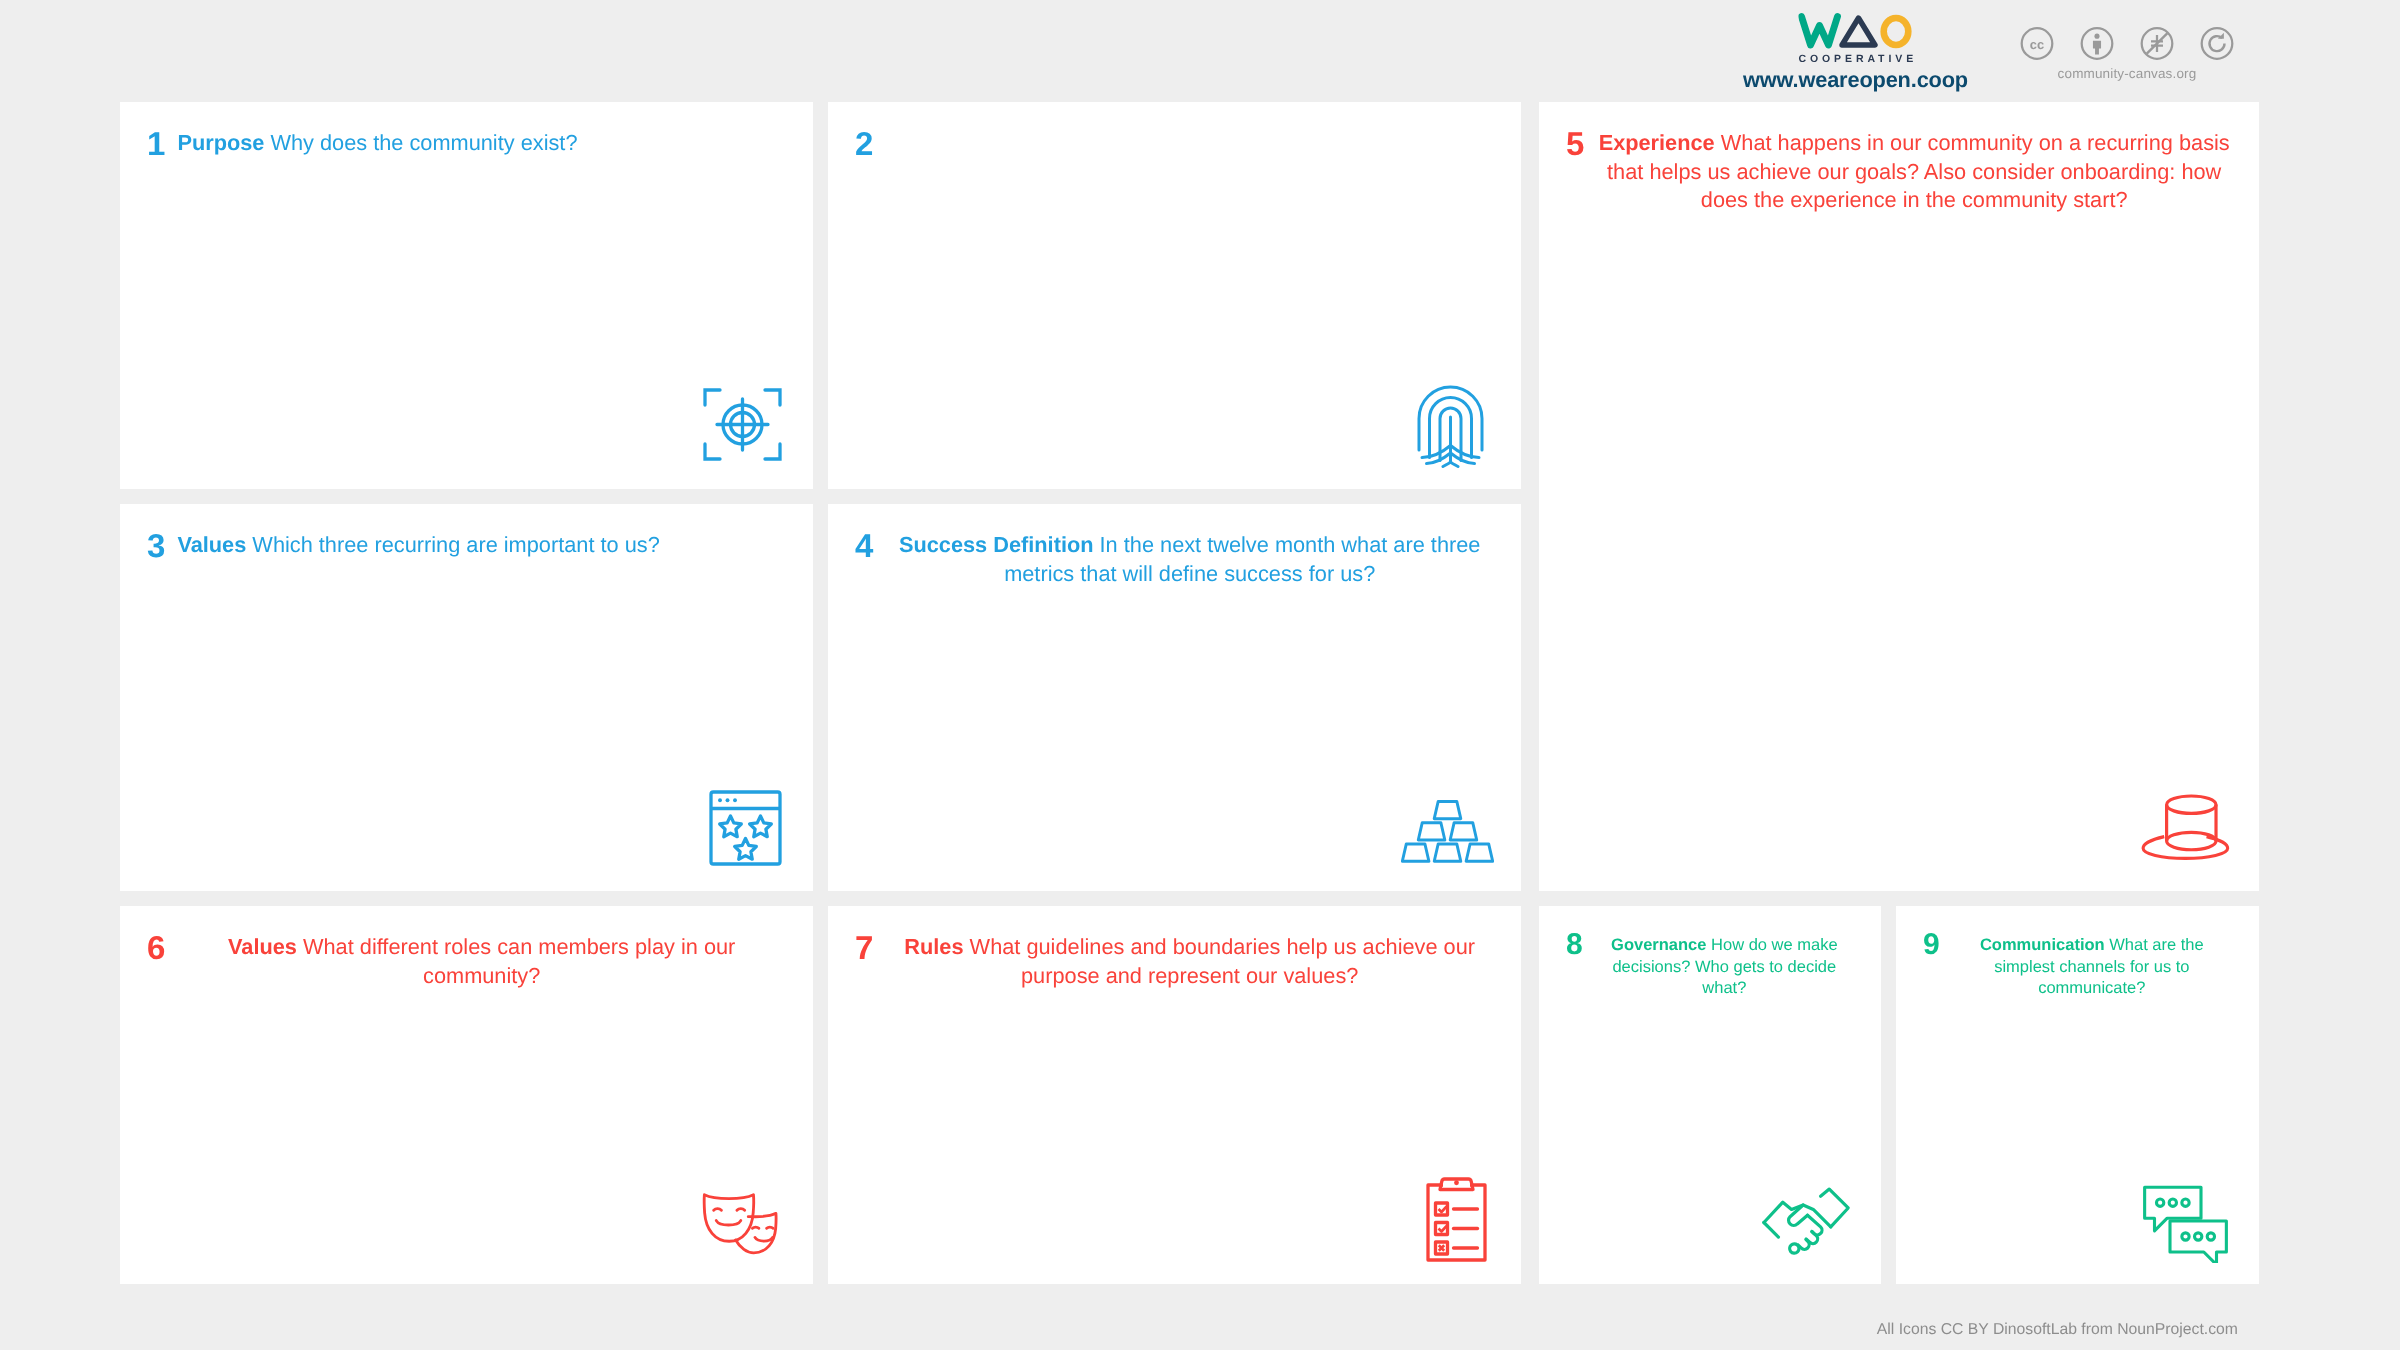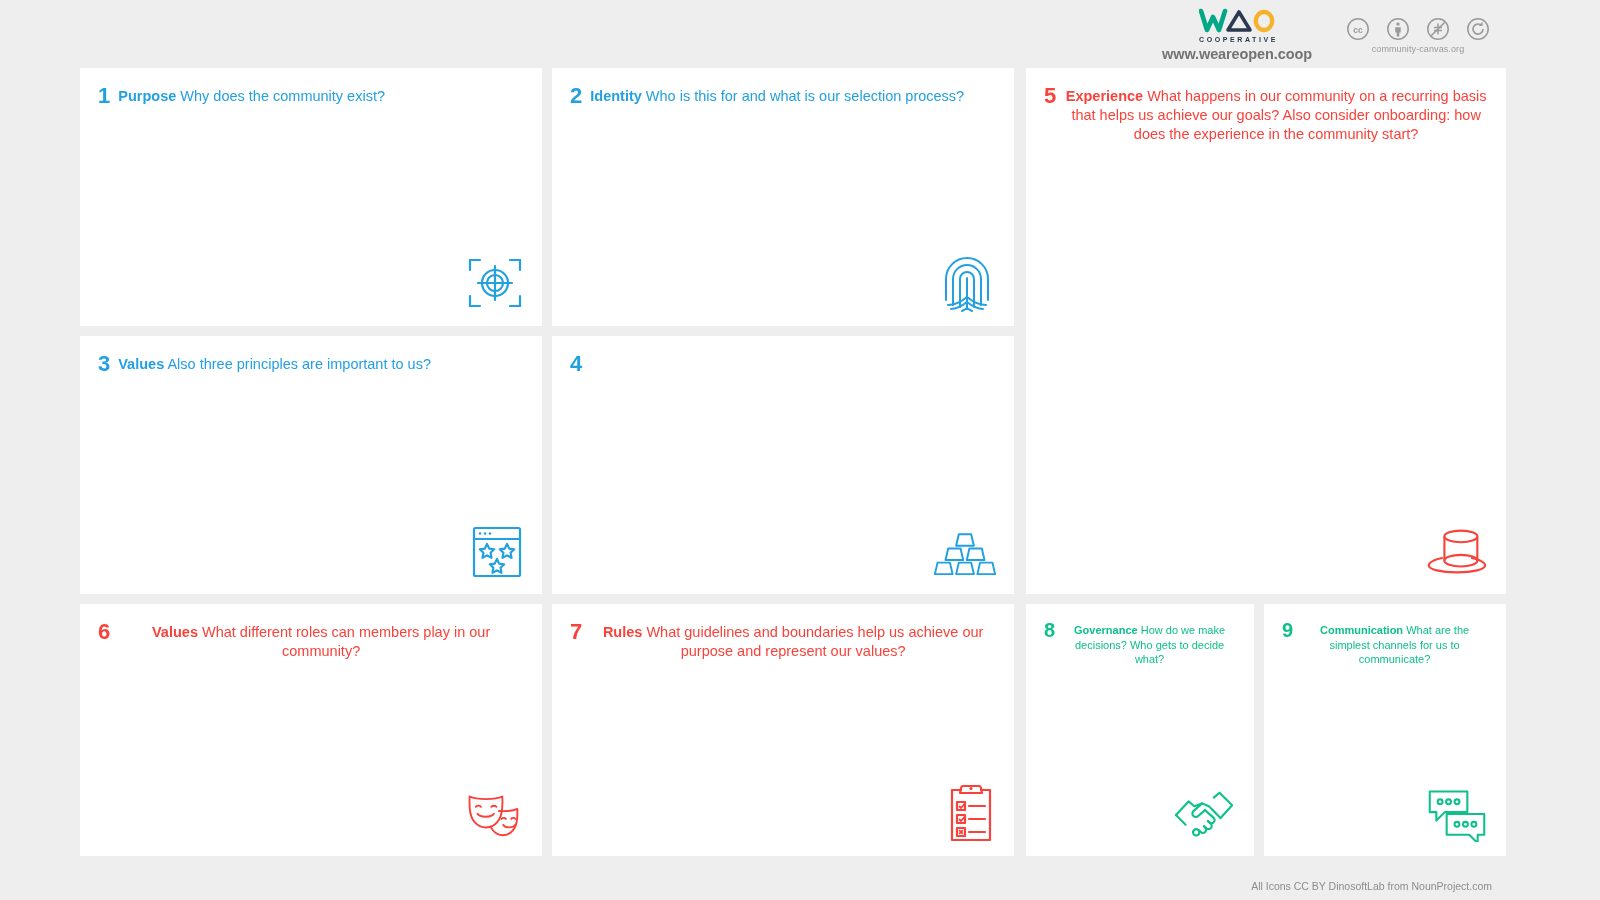--- a/index.html
+++ b/index.html
@@ -47,21 +47,21 @@
   .brand-sub {
     font-size: 7px;
     letter-spacing: 2.6px;
     color: #2b3a52;
     font-weight: bold;
     margin-top: 2px;
     padding-left: 3px;
   }
   .brand-url {
     font-size: 14.5px;
-    color: #737373;
+    color: #0c4a6e;
     font-weight: bold;
     margin-top: 4px;
     letter-spacing: -0.1px;
   }
 
   .cc-block {
     display: flex;
     flex-direction: column;
     align-items: center;
     gap: 3px;
@@ -199,21 +199,20 @@
           <circle cx="29" cy="29" r="8"></circle>
           <path d="M29 12v34M12 29h34"></path>
         </g>
       </svg>
     </div>
   </div>
 
   <div class="card c-blue" style="left:552px; top:68px; width:462px; height:258px;">
     <div class="card-head">
       <span class="card-num">2</span>
-      <span class="card-text"><span class="t-title">Identity</span> <span>Who is this for and what is our selection process?</span></span>
     </div>
     <div class="icon-slot">
       <svg width="58" height="62" viewBox="0 0 58 62">
         <g stroke="#22a0e0" stroke-width="2" fill="none" stroke-linecap="round">
           <path d="M29 58c0-12 0-24 0-30"></path>
           <path d="M22 57c0-11 0-22 0-28a7 7 0 0 1 14 0c0 6 0 17 0 28"></path>
           <path d="M15 55c0-10 0-20 0-26a14 14 0 0 1 28 0c0 6 0 16 0 26"></path>
           <path d="M8 50c0-8 0-16 0-21a21 21 0 0 1 42 0c0 5 0 13 0 21"></path>
           <path d="M10 55c7 0 13-3 19-8 6 5 12 8 19 8"></path>
           <path d="M13 59c6 0 11-3 16-7 5 4 10 7 16 7"></path>
@@ -237,41 +236,42 @@
           <ellipse cx="36" cy="39" rx="17" ry="6"></ellipse>
           <path d="M21 36C12 38 6 41 6 44c0 4 13 7 30 7s30-3 30-7c0-3-6-6-15-8" transform="translate(-3,0) scale(0.97,1)"></path>
         </g>
       </svg>
     </div>
   </div>
 
   <div class="card c-blue" style="left:80px; top:336px; width:462px; height:258px;">
     <div class="card-head">
       <span class="card-num">3</span>
-      <span class="card-text"><span class="t-title">Values</span> <span>Also three principles are important to us?</span></span>
+      <span class="card-text"><span class="t-title">Values</span> <span>Which three recurring are important to us?</span></span>
     </div>
     <div class="icon-slot">
       <svg width="54" height="56" viewBox="0 0 54 56">
         <g stroke="#22a0e0" stroke-width="2.2" fill="none" stroke-linejoin="round">
           <rect x="4" y="4" width="46" height="48" rx="1.5"></rect>
           <path d="M4 15h46"></path>
           <circle cx="10" cy="9.5" r="1.3" fill="#22a0e0" stroke="none"></circle>
           <circle cx="15" cy="9.5" r="1.3" fill="#22a0e0" stroke="none"></circle>
           <circle cx="20" cy="9.5" r="1.3" fill="#22a0e0" stroke="none"></circle>
           <path d="M17 20l2.2 4.6 5 .7-3.6 3.5.9 5-4.5-2.4-4.5 2.4.9-5L9.8 25.3l5-.7z"></path>
           <path d="M37 20l2.2 4.6 5 .7-3.6 3.5.9 5-4.5-2.4-4.5 2.4.9-5-3.6-3.5 5-.7z"></path>
           <path d="M27 35l2.2 4.6 5 .7-3.6 3.5.9 5-4.5-2.4-4.5 2.4.9-5-3.6-3.5 5-.7z"></path>
         </g>
       </svg>
     </div>
   </div>
 
   <div class="card c-blue" style="left:552px; top:336px; width:462px; height:258px;">
     <div class="card-head">
       <span class="card-num">4</span>
+      <span class="card-text"><span class="t-title">Success Definition</span> <span>In the next twelve month what are three metrics that will define success for us?</span></span>
     </div>
     <div class="icon-slot">
       <svg width="70" height="56" viewBox="0 0 70 56">
         <g stroke="#22a0e0" stroke-width="2.2" fill="none" stroke-linejoin="round">
           <path d="M28 8h14l3 13H25z"></path>
           <path d="M16 24h14l3 13H13z"></path>
           <path d="M40 24h14l3 13H37z"></path>
           <path d="M4 40h14l3 13H1z"></path>
           <path d="M28 40h14l3 13H25z"></path>
           <path d="M52 40h14l3 13H49z"></path>

